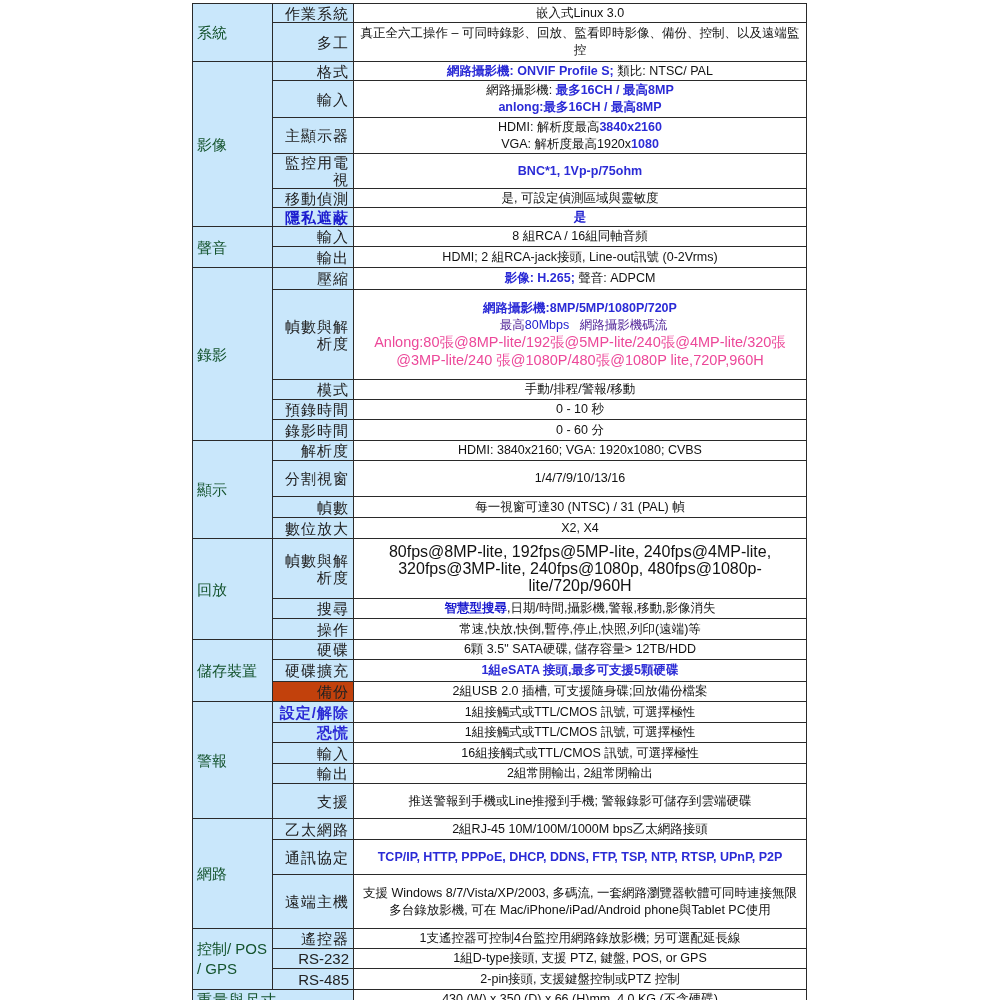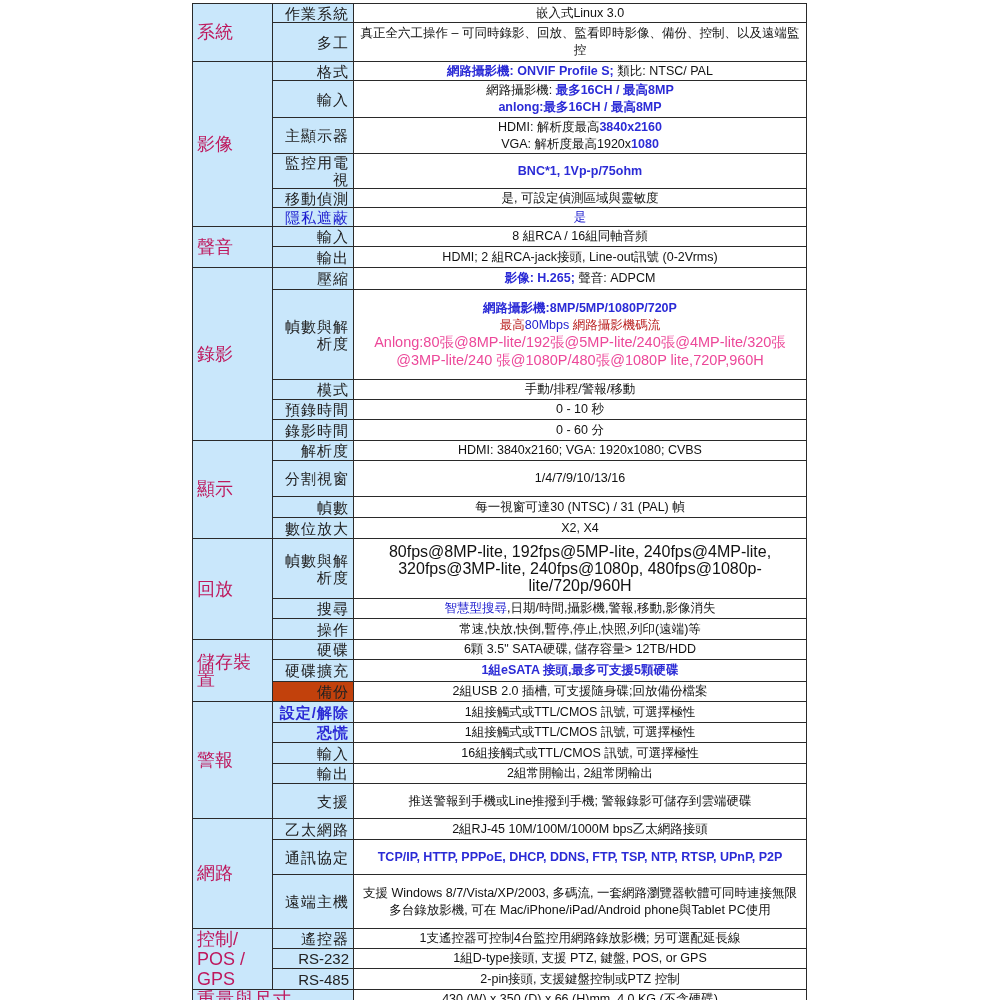--- a/index.html
+++ b/index.html
@@ -2,26 +2,26 @@
 <html><head>
 <meta charset="utf-8">
 <style>
   html, body { margin:0; padding:0; background:#ffffff; }
   body { width:1000px; height:1000px; position:relative; overflow:hidden;
          font-family:"Liberation Sans", "DejaVu Sans", sans-serif; color:#111; }
   #spec { position:absolute; left:192px; top:3px; width:614px; border-collapse:collapse;
           table-layout:fixed; }
   #spec td { border:1.5px solid #2a2a2a; padding:0 4px; box-sizing:border-box;
              vertical-align:middle; line-height:17px; }
-  .cat { background:#c9e7fb; font-size:18px; color:#be185d; width:80px; }
+  .cat { background:#c9e7fb; font-size:15px; color:#14532d; width:80px; }
   .sub { background:#c9e7fb; font-size:15px; color:#222; width:81px; text-align:right; letter-spacing:1px; }
   .val { background:#ffffff; font-size:12.5px; text-align:center; color:#111; }
   .blue { color:#2b2bd6;font-weight:bold; }
-  .bblue { color:#1c1ccf; font-weight:normal; }
-  .red { color:#b91c1c; }
+  .bblue { color:#1c1ccf; font-weight:bold; }
+  .red { color:#4c1d95;margin-left:7px; }
   .big { font-size:16px; line-height:19px;margin-top:40px; }
   .redbig { font-size:14.5px; line-height:17px; color:#ec4899; }
 </style>
 </head>
 <body>
 
 <table id="spec">
   <colgroup>
       <col style="width:80px">
       <col style="width:81px">

